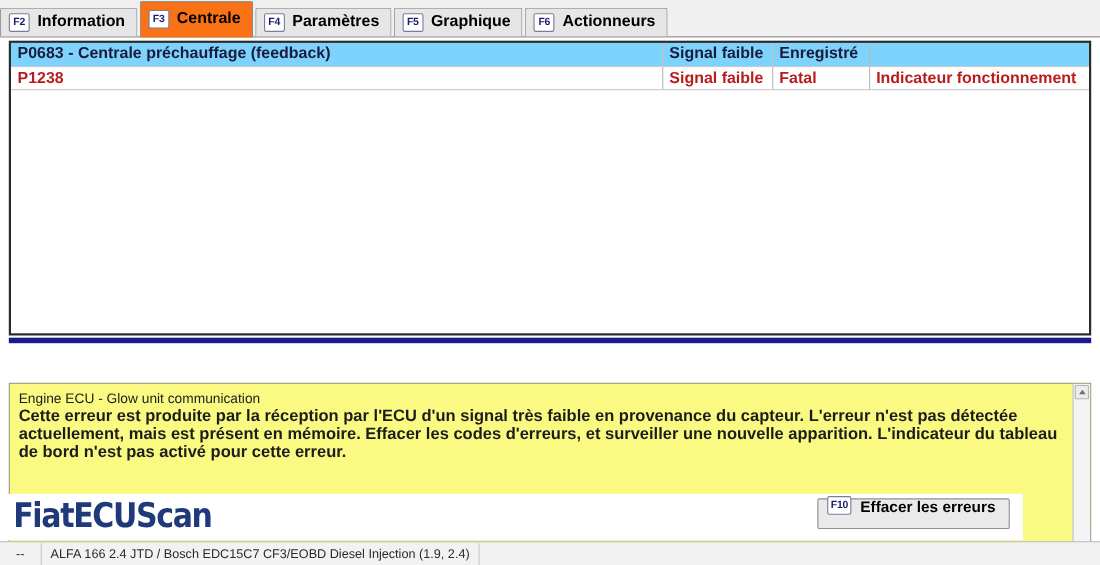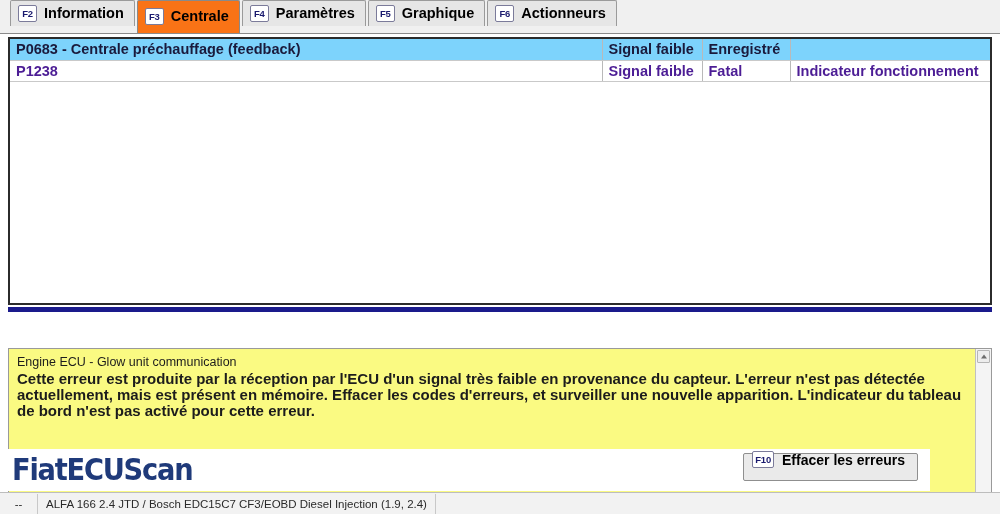--- a/index.html
+++ b/index.html
@@ -20,21 +20,21 @@
   }
 
   
   .tabbar {
     position: absolute;
     left: 0; top: 0;
     width: 1000px; height: 34px;
     background: #f0f0f0;
     border-bottom: 1px solid #8a8a8a;
     display: flex;
-    padding-left: 10px;
+    align-items: flex-end;
   }
   .tab {
     position: relative;
     display: flex;
     align-items: center;
     gap: 7px;
     height: 26px;
     padding: 0 10px 0 7px;
     margin-right: 2px;
     background: #e6e6e6;
@@ -100,21 +100,21 @@
     text-overflow: ellipsis;
     vertical-align: middle;
   }
   table.errors td:last-child { border-right: none; }
   tr.row-selected td {
     background: #7dd3fc;
     color: #1a1a3c;
   }
   tr.row-normal td {
     background: #ffffff;
-    color: #4c1d95;
+    color: #b91c1c;
   }
   .col-code  { width: 592px; }
   .col-sig   { width: 100px; }
   .col-state { width: 88px; }
   .col-ind   { width: 204px; }
 
   
   .separator {
     position: absolute;
     left: 8px; top: 307px;

